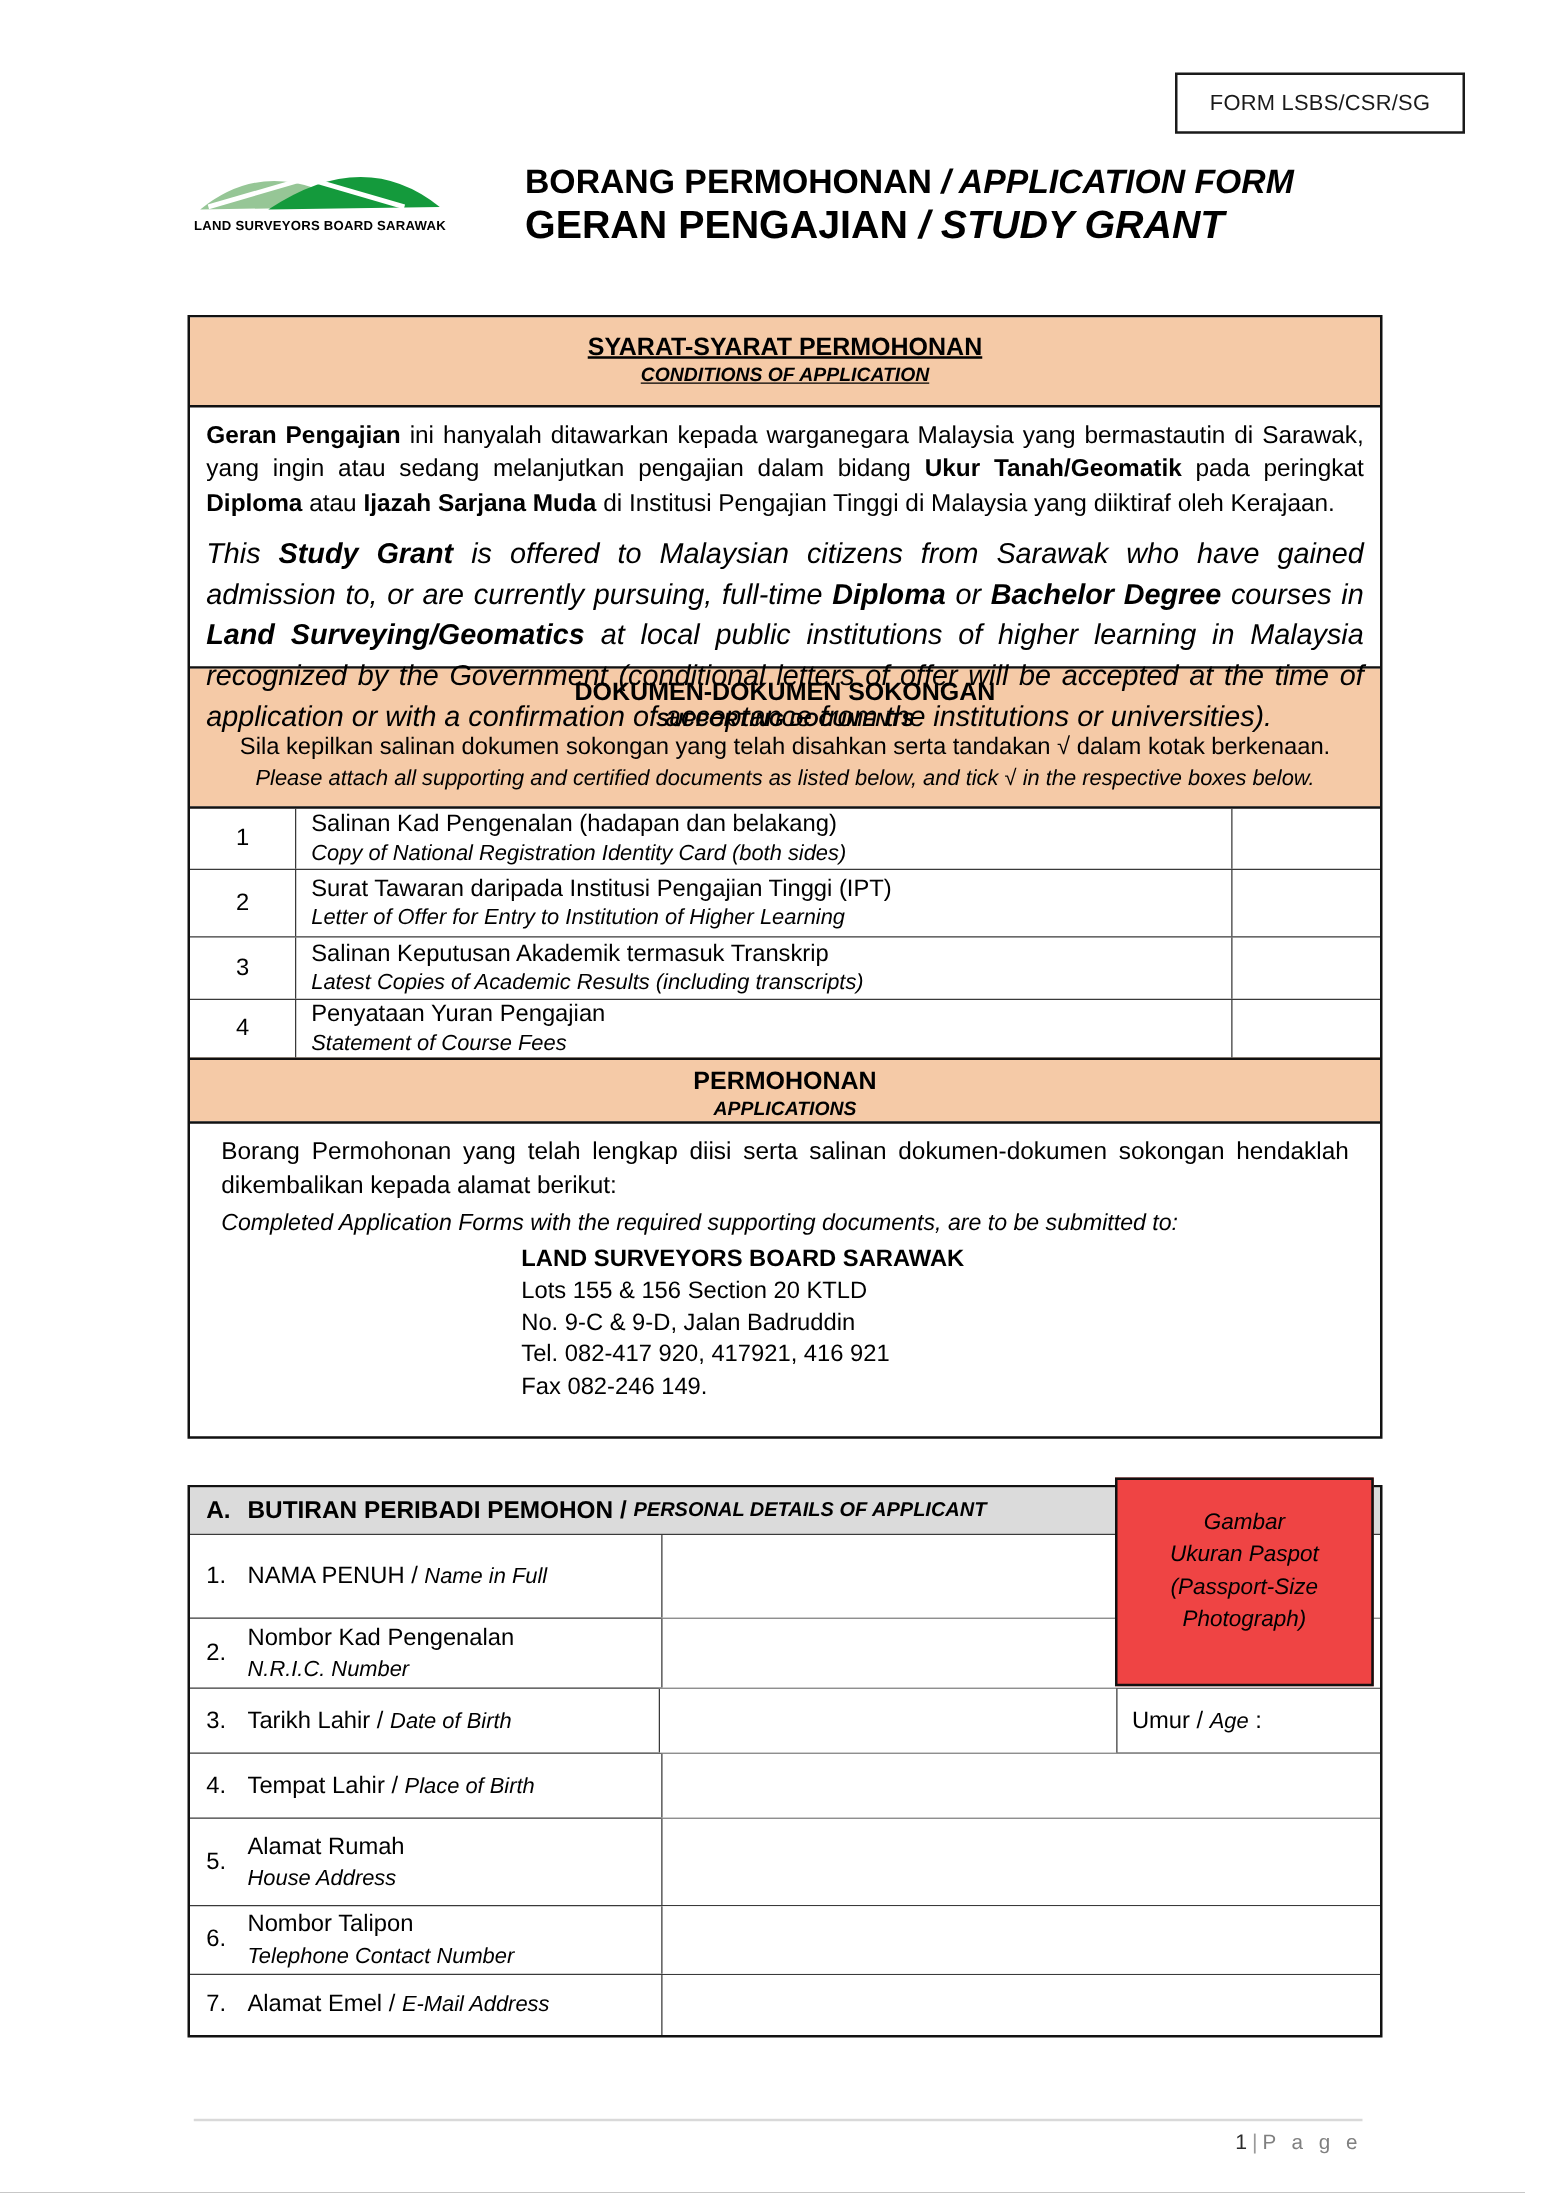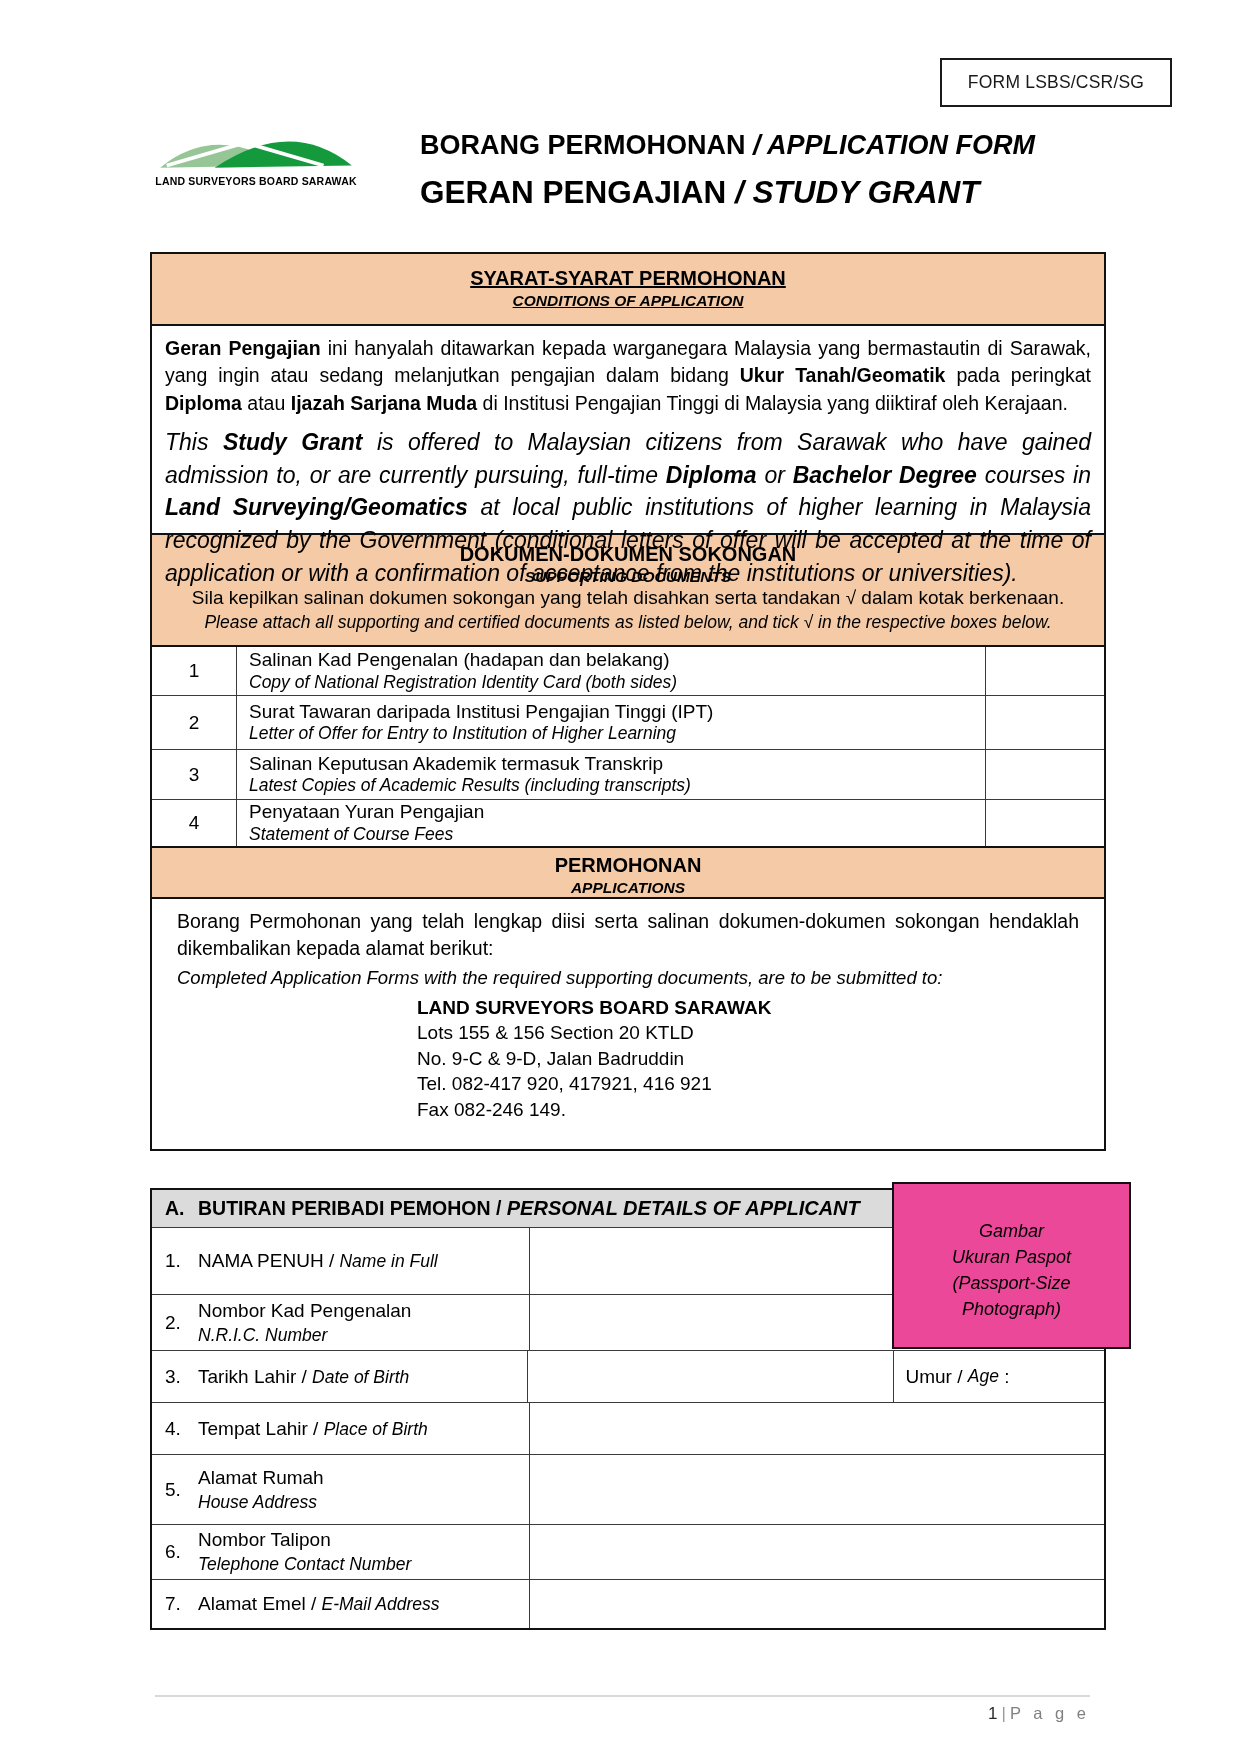--- a/index.html
+++ b/index.html
@@ -9,21 +9,21 @@
 
   
   .form-code { position:absolute; left:940px; top:58px; width:232px; height:49px;
     border:2px solid #1a1a1a; display:flex; align-items:center; justify-content:center;
     font-size:17.5px; color:#1a1a1a; letter-spacing:.2px; }
   .logo { position:absolute; left:150px; top:122px; width:212px; text-align:center; }
   .logo-art { display:block; width:196px; height:50px; margin:0 auto; }
   .logo-caption { margin-top:3px; font-size:10.5px; font-weight:700; letter-spacing:.2px; white-space:nowrap; }
   .doc-title { position:absolute; left:420px; top:129px; }
   .t1 { font-size:27px; line-height:1.2; }
-  .t2 { font-size:31.5px; line-height:1.2; margin-top:13px; }
+  .t2 { font-size:31.5px; line-height:1.2; margin-top:0; }
   .tb { font-weight:700; }
   .ti { font-weight:700; font-style:italic; }
 
   
   .stack1 { position:absolute; left:150px; top:252px; width:956px; border:2px solid #111; background:#fff; }
   .peach { background:#F5CAA7; text-align:center; }
   .h-my { font-size:20px; font-weight:700; line-height:1.25; }
   .h-en { font-size:15.5px; font-weight:700; font-style:italic; line-height:1.25; }
 
   .hdr1 { height:70px; padding-top:12px;text-decoration:underline; }
@@ -51,35 +51,35 @@
   .address { margin:4px 0 0 240px; font-size:19px; line-height:25.5px; }
   .addr-name { font-weight:700; }
   .u { text-decoration:underline; }
 
   
   .section-a { position:absolute; left:150px; top:1188px; width:956px; border:2px solid #111; background:#fff; }
   .a-hdr { height:37px; background:#DBDBDB; display:flex; align-items:center; padding-left:13px; }
   .a-hdr-no { font-weight:700; font-size:19.5px; width:33px; }
   .a-hdr-my { font-weight:700; font-size:19.5px; }
   .a-hdr-sep { font-weight:700; font-size:19.5px; white-space:pre; }
-  .a-hdr-en { font-weight:700; font-style:italic; font-size:20px; }
+  .a-hdr-en { font-weight:700; font-style:italic; font-size:16px; }
   .a-row { display:flex; border-top:1.5px solid #3a3a3a; }
   .a-label { width:377px; position:relative; padding-left:46px; display:flex; align-items:center; font-size:19px; }
   .a-no { position:absolute; left:13px; }
   .lab-line em { font-style:italic; font-size:17.5px; }
   .lab-line span.sep { white-space:pre; }
   .lab-stack .ls-my { display:block; font-size:19px; line-height:1.35; }
   .lab-stack .ls-en { display:block; font-style:italic; font-size:17.5px; line-height:1.35; }
   .a-value { flex:1; border-left:1.5px solid #3a3a3a; background:#fff; }
   .a-value-mid { flex:none; width:366px; }
   .a-age { width:213px; border-left:1.5px solid #3a3a3a; display:flex; align-items:center; padding-left:12px; font-size:19px; }
   .a-age em { font-style:italic; font-size:17.5px; }
   .a-age span.sep { white-space:pre; }
-  .photo-box { position:absolute; left:740px; top:-8px; width:239px; height:167px;
-    background:#ec4899; border:2px solid #111; text-align:center; padding-top:34px;
+  .photo-box { position:absolute; left:740px; top:-8px; width:207px; height:167px;
+    background:#ef4444; border:2px solid #111; text-align:center; padding-top:20px;
     font-style:italic; font-size:18px; line-height:26px; z-index:5; }
 
   
   .footer-line { position:absolute; left:155px; top:1695px; width:935px; height:2px; background:#D9D9D9; }
   .footer { position:absolute; left:150px; top:1704px; width:940px; text-align:right; font-size:17px; }
   .pg-no { color:#2b2b2b; }
   .pg-sep { color:#9a9a9a; padding:0 4px; }
   .pg-word { color:#808080; letter-spacing:4px; font-size:16.5px; }
 </style>
 </head>

